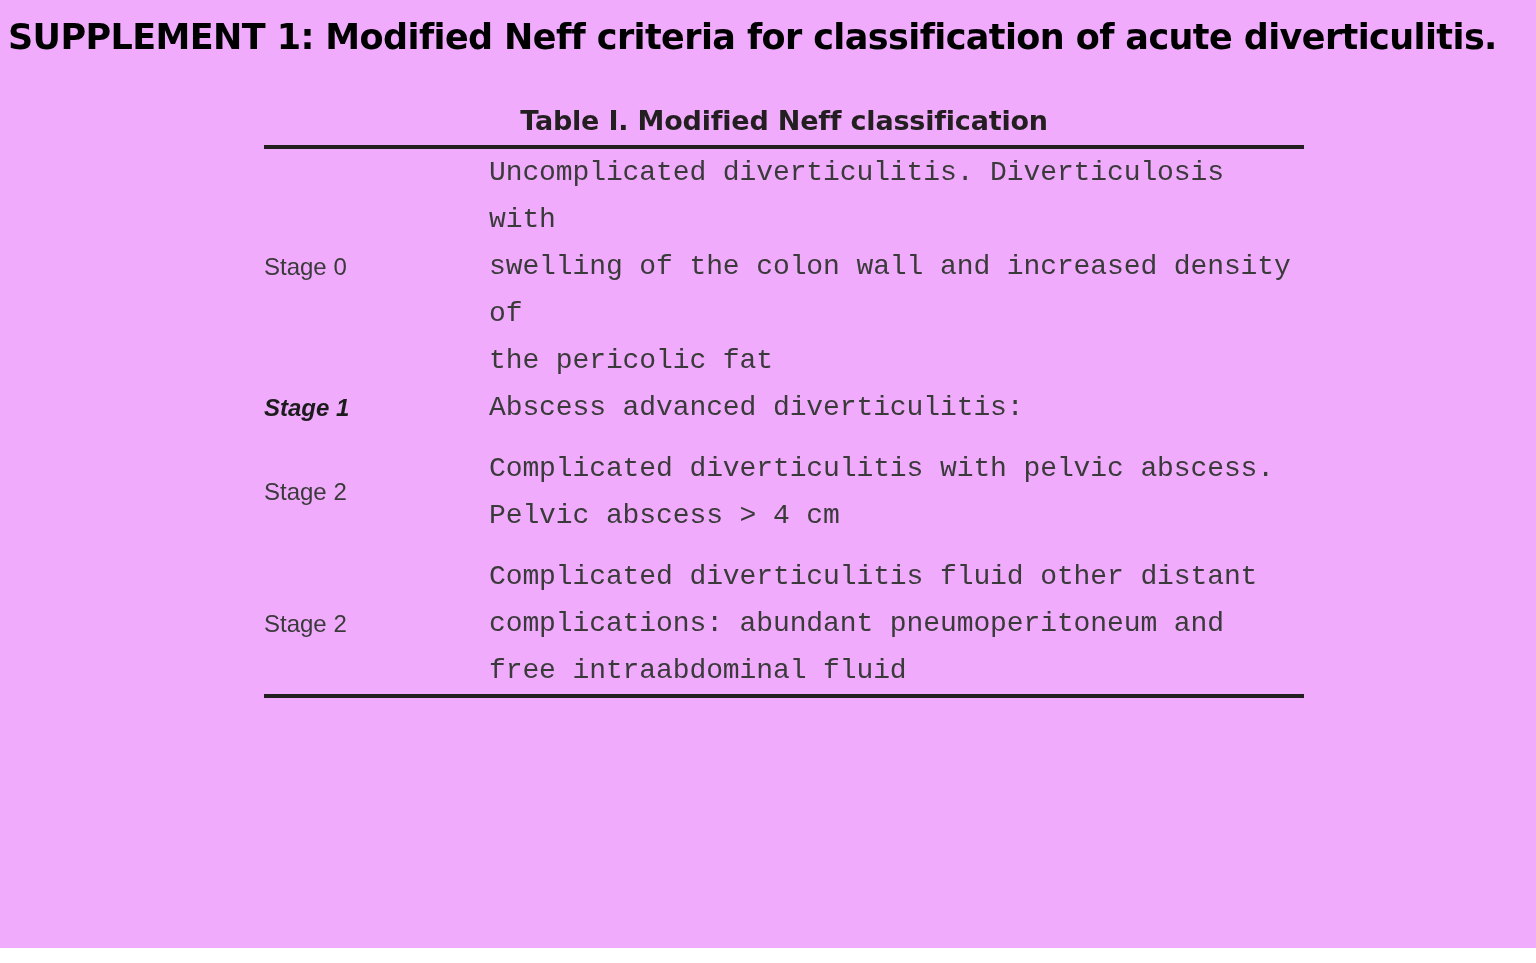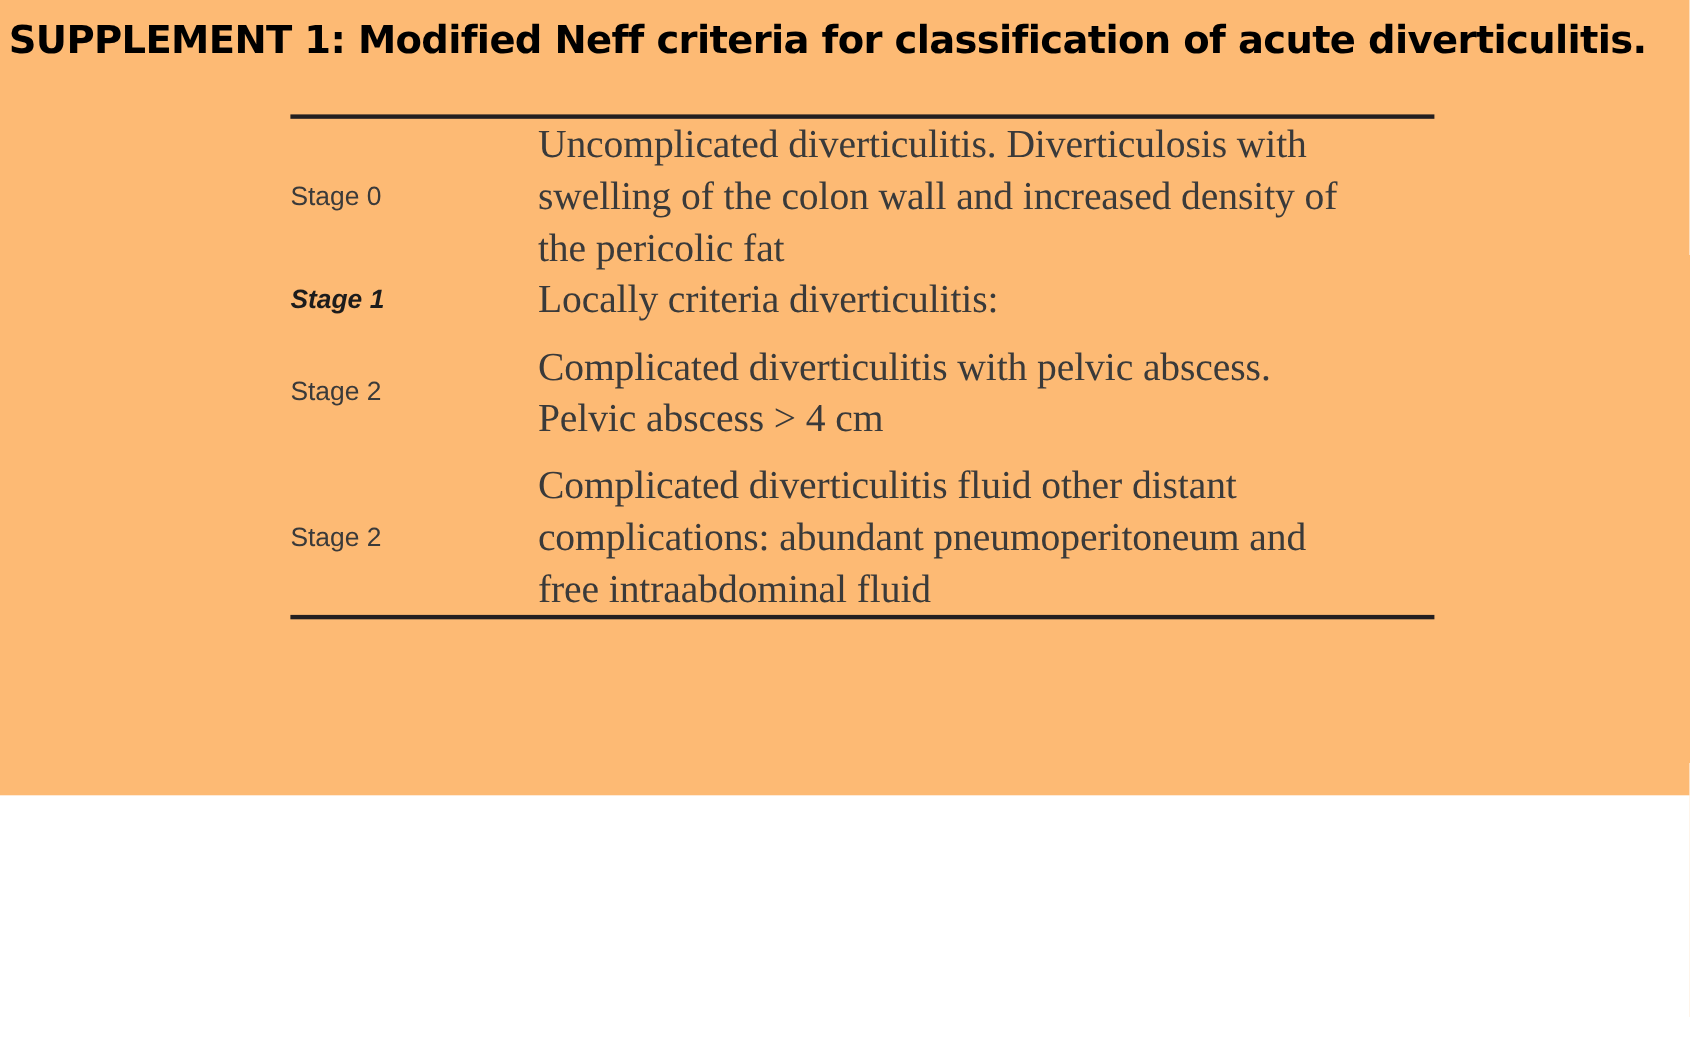--- a/index.html
+++ b/index.html
@@ -11,22 +11,22 @@
     width: 1536px;
     height: 963px;
     overflow: hidden;
     font-family: "Liberation Sans", sans-serif;
     -webkit-font-smoothing: antialiased;
   }
 
   .page {
     position: relative;
     width: 1536px;
-    height: 723px;
-    background: #fdba74;
+    height: 948px;
+    background: #f0abfc;
   }
 
   
   .supplement-title {
     position: absolute;
     left: 8px;
     top: 16px;
     width: 1520px;
     font-family: "DejaVu Sans", sans-serif;
     font-size: 35px;
@@ -88,22 +88,22 @@
     white-space: nowrap;
   }
   .stage-cell.indent { padding-left: 39px; }
   .stage-cell.em {
     font-style: italic;
     font-weight: bold;
     color: #1c1c1c;
   }
 
   .desc-cell {
-    font-family: Liberation Serif, serif;
-    font-size: 36px;
+    font-family: Liberation Mono, monospace;
+    font-size: 28px;
     color: #3a3a3a;
     line-height: 47px;
     padding-left: 24px;
     padding-top: 10px;
     padding-bottom: 10px;
     white-space: pre-line;
     letter-spacing: -0.1px;
     margin-left: 48px;
   }
 
@@ -111,40 +111,41 @@
 </style>
 </head>
 <body>
 
 <div class="page">
 
   <div class="supplement-title">SUPPLEMENT 1: Modified Neff criteria for classification of acute diverticulitis.</div>
 
   <div class="table-block">
 
+    <div class="table-caption">Table I. Modified Neff classification</div>
 
     <div class="rule top"></div>
 
     <table class="neff">
       <colgroup>
         <col class="c-stage">
         <col class="c-desc">
       </colgroup>
       <tbody>
 
         <tr>
           <td class="stage-cell">Stage 0</td>
           <td class="desc-cell">Uncomplicated diverticulitis. Diverticulosis with
 swelling of the colon wall and increased density of
 the pericolic fat</td>
         </tr>
 
         <tr>
           <td class="stage-cell em">Stage 1</td>
-          <td class="desc-cell">Locally criteria diverticulitis:</td>
+          <td class="desc-cell">Abscess advanced diverticulitis:</td>
         </tr>
 
 
 
         <tr class="row-gap-tall">
           <td class="stage-cell">Stage 2</td>
           <td class="desc-cell">Complicated diverticulitis with pelvic abscess.
 Pelvic abscess &gt; 4 cm</td>
         </tr>
 

